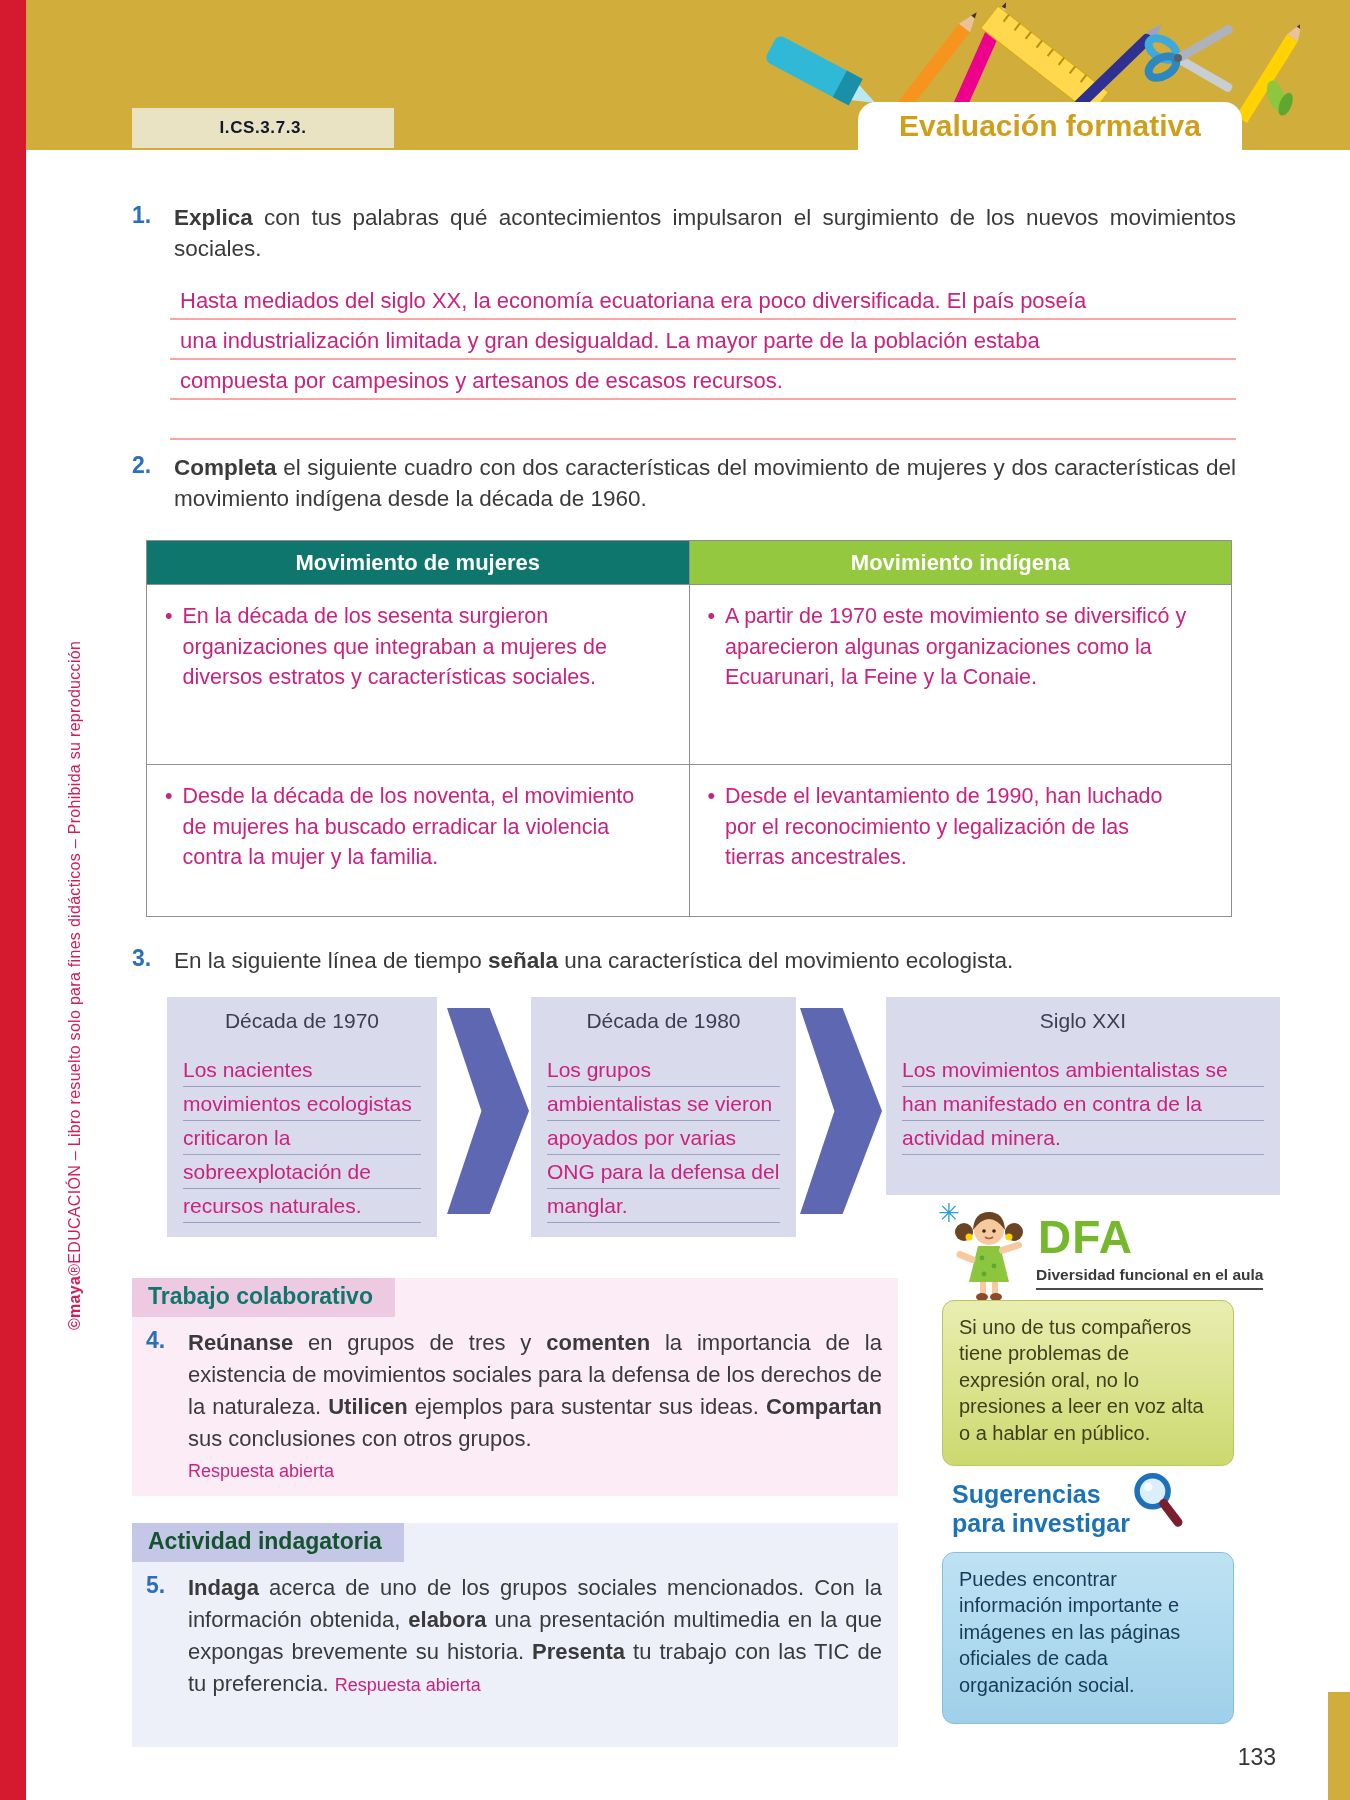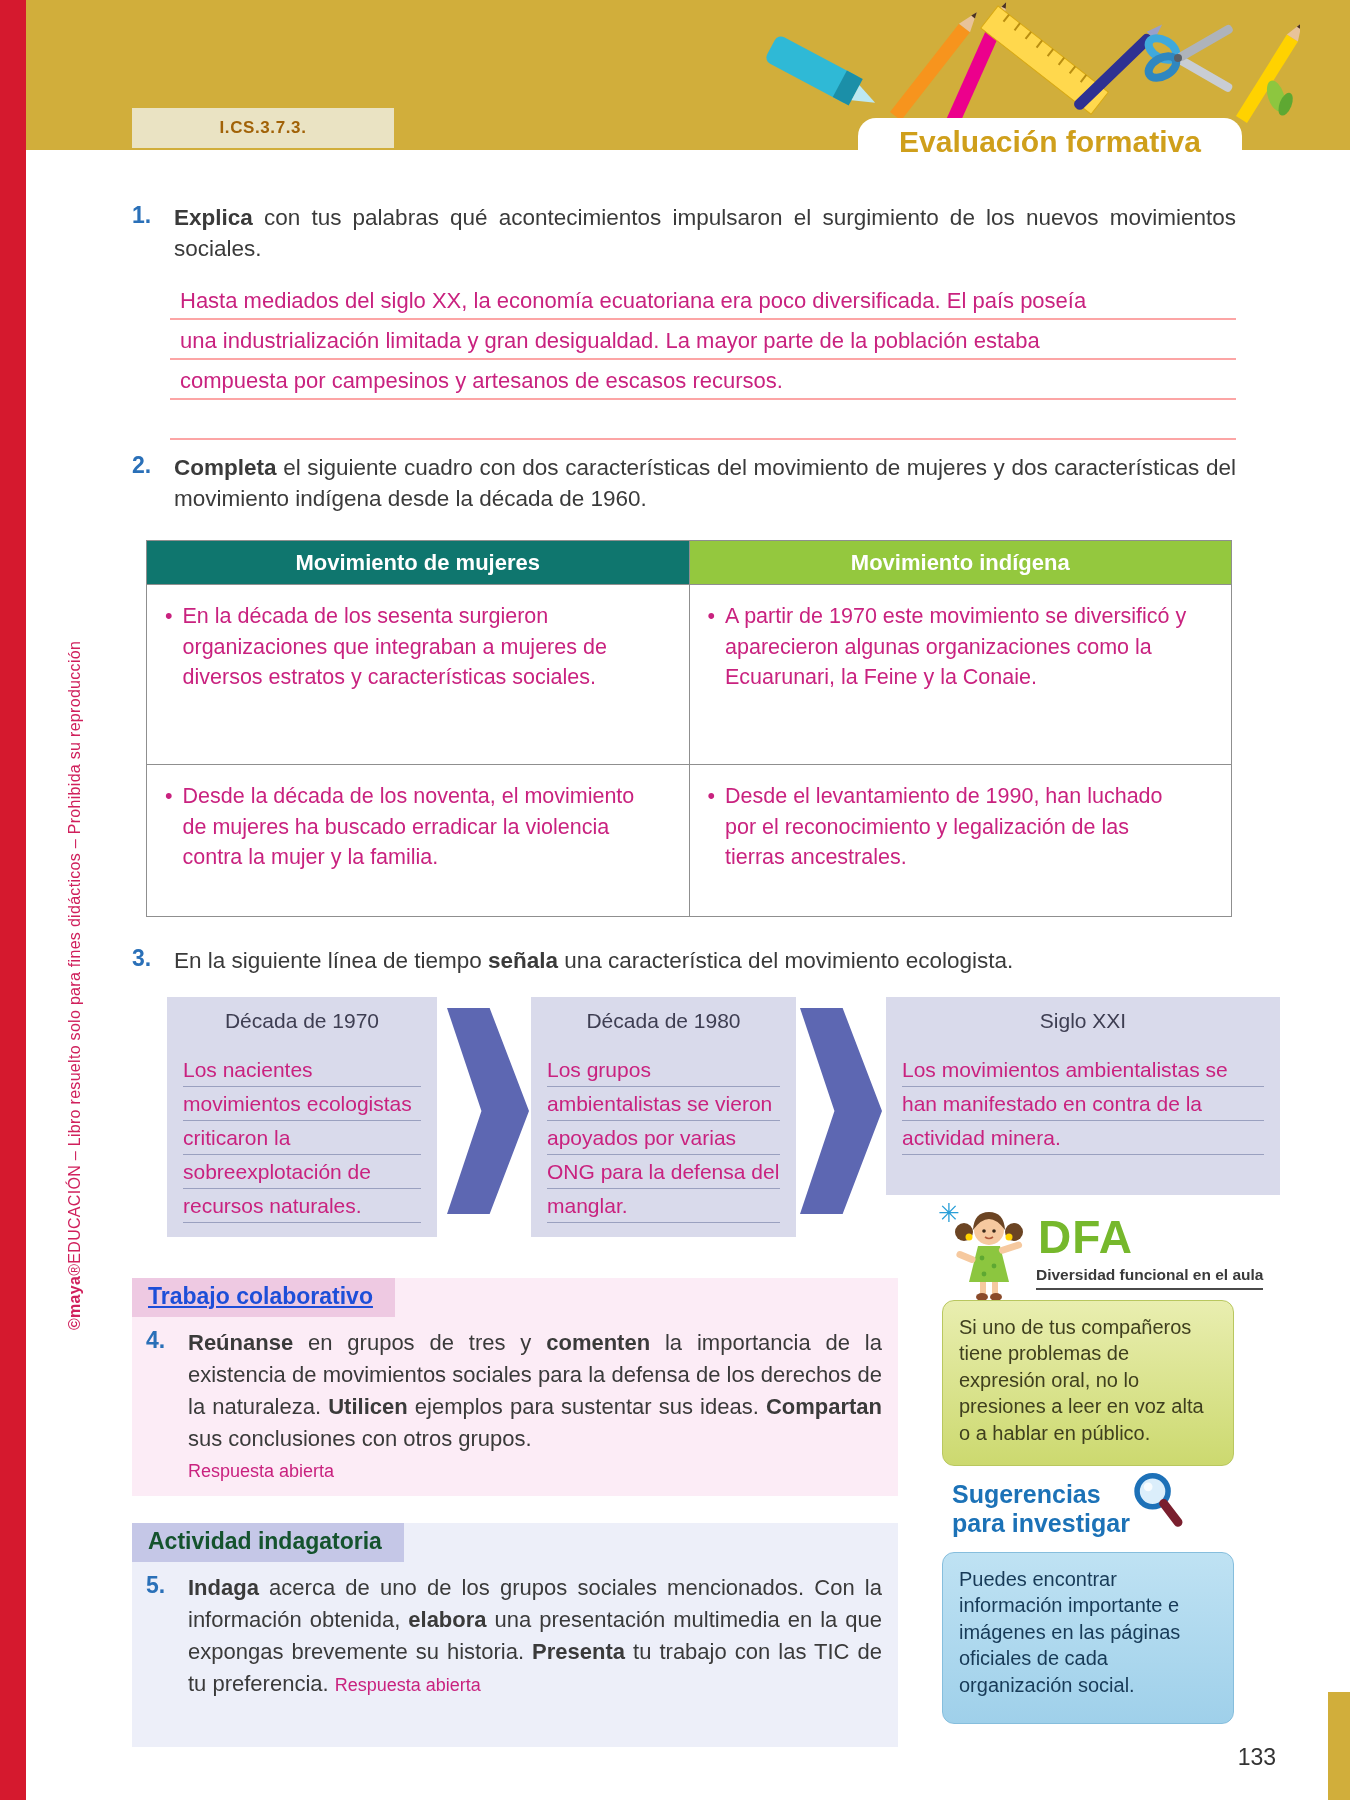--- a/index.html
+++ b/index.html
@@ -12,26 +12,26 @@
   .b { font-weight:bold; }
 
   
   .red-strip { position:absolute; left:0; top:0; width:26px; height:1800px; background:#d5192e; }
   .gold-band { position:absolute; left:26px; top:0; width:1324px; height:150px; background:#d1ae3b; }
   .gold-corner { position:absolute; right:0; top:1692px; width:22px; height:108px; background:#d1ae3b; }
 
   .code-box {
     position:absolute; left:132px; top:108px; width:262px; height:40px;
     background:#eae3c3; display:flex; align-items:center; justify-content:center;
-    font-size:17px; font-weight:bold; color:#a16207; letter-spacing:.6px;
+    font-size:17px; font-weight:bold; color:#0f172a; letter-spacing:.6px;
   }
   .title-box {
     position:absolute; left:858px; top:102px; width:384px; height:48px;
     background:#ffffff; border-radius:18px 18px 0 0;
-    display:flex; align-items:center; justify-content:center;margin-top:16px;
+    display:flex; align-items:center; justify-content:center;
   }
   .title-box .title { font-size:30px; font-weight:bold; color:#cf9f1b; }
 
   .supplies { position:absolute; left:740px; top:0; width:560px; height:132px; }
 
   .sidebar-text {
     position:absolute; left:66px; top:1330px; width:870px;
     transform:rotate(-90deg); transform-origin:0 0;
     font-size:16px; color:#d0205c; letter-spacing:.3px; white-space:nowrap;
   }
@@ -71,21 +71,21 @@
     background-image:repeating-linear-gradient(to bottom, transparent 0 33px, #9aa0bf 33px 34px);
   }
   .tl-b1 { left:167px; top:997px; width:270px; height:240px; }
   .tl-b2 { left:531px; top:997px; width:265px; height:240px; }
   .tl-b3 { left:886px; top:997px; width:394px; height:198px; }
   .tl-arrow { position:absolute; background:#5d67b2; clip-path:polygon(0 0,52% 0,100% 50%,52% 100%,0 100%,42% 50%); }
   .tl-a1 { left:447px; top:1008px; width:82px; height:206px; }
   .tl-a2 { left:800px; top:1008px; width:82px; height:206px; }
 
   .q4 { position:absolute; left:132px; top:1278px; width:766px; height:218px; background:#fcecf6; }
-  .band-pink { display:inline-block; background:#eec9e2; color:#1d4ed8; font-weight:bold; font-size:23px; padding:5px 22px 7px 16px;text-decoration:underline; }
+  .band-pink { display:inline-block; background:#eec9e2; color:#0f766e; font-weight:bold; font-size:23px; padding:5px 22px 7px 16px; }
   .q4 .q-row, .q5 .q-row { margin:10px 16px 0 14px; }
   .q4 .q-text, .q5 .q-text { font-size:22px; line-height:1.45; }
   .note { color:#c9227f; font-size:18px; margin:6px 0 0 56px; }
   .note-inline { color:#c9227f; font-size:18px; }
 
   .q5 { position:absolute; left:132px; top:1523px; width:766px; height:224px; background:#edeff9; }
   .band-purple { display:inline-block; background:#c5c7e7; color:#14532d; font-weight:bold; font-size:23px; padding:5px 22px 7px 16px; }
 
   
   .dfa-sparkle { position:absolute; left:938px; top:1198px; font-size:26px; color:#2a9fd8; }

